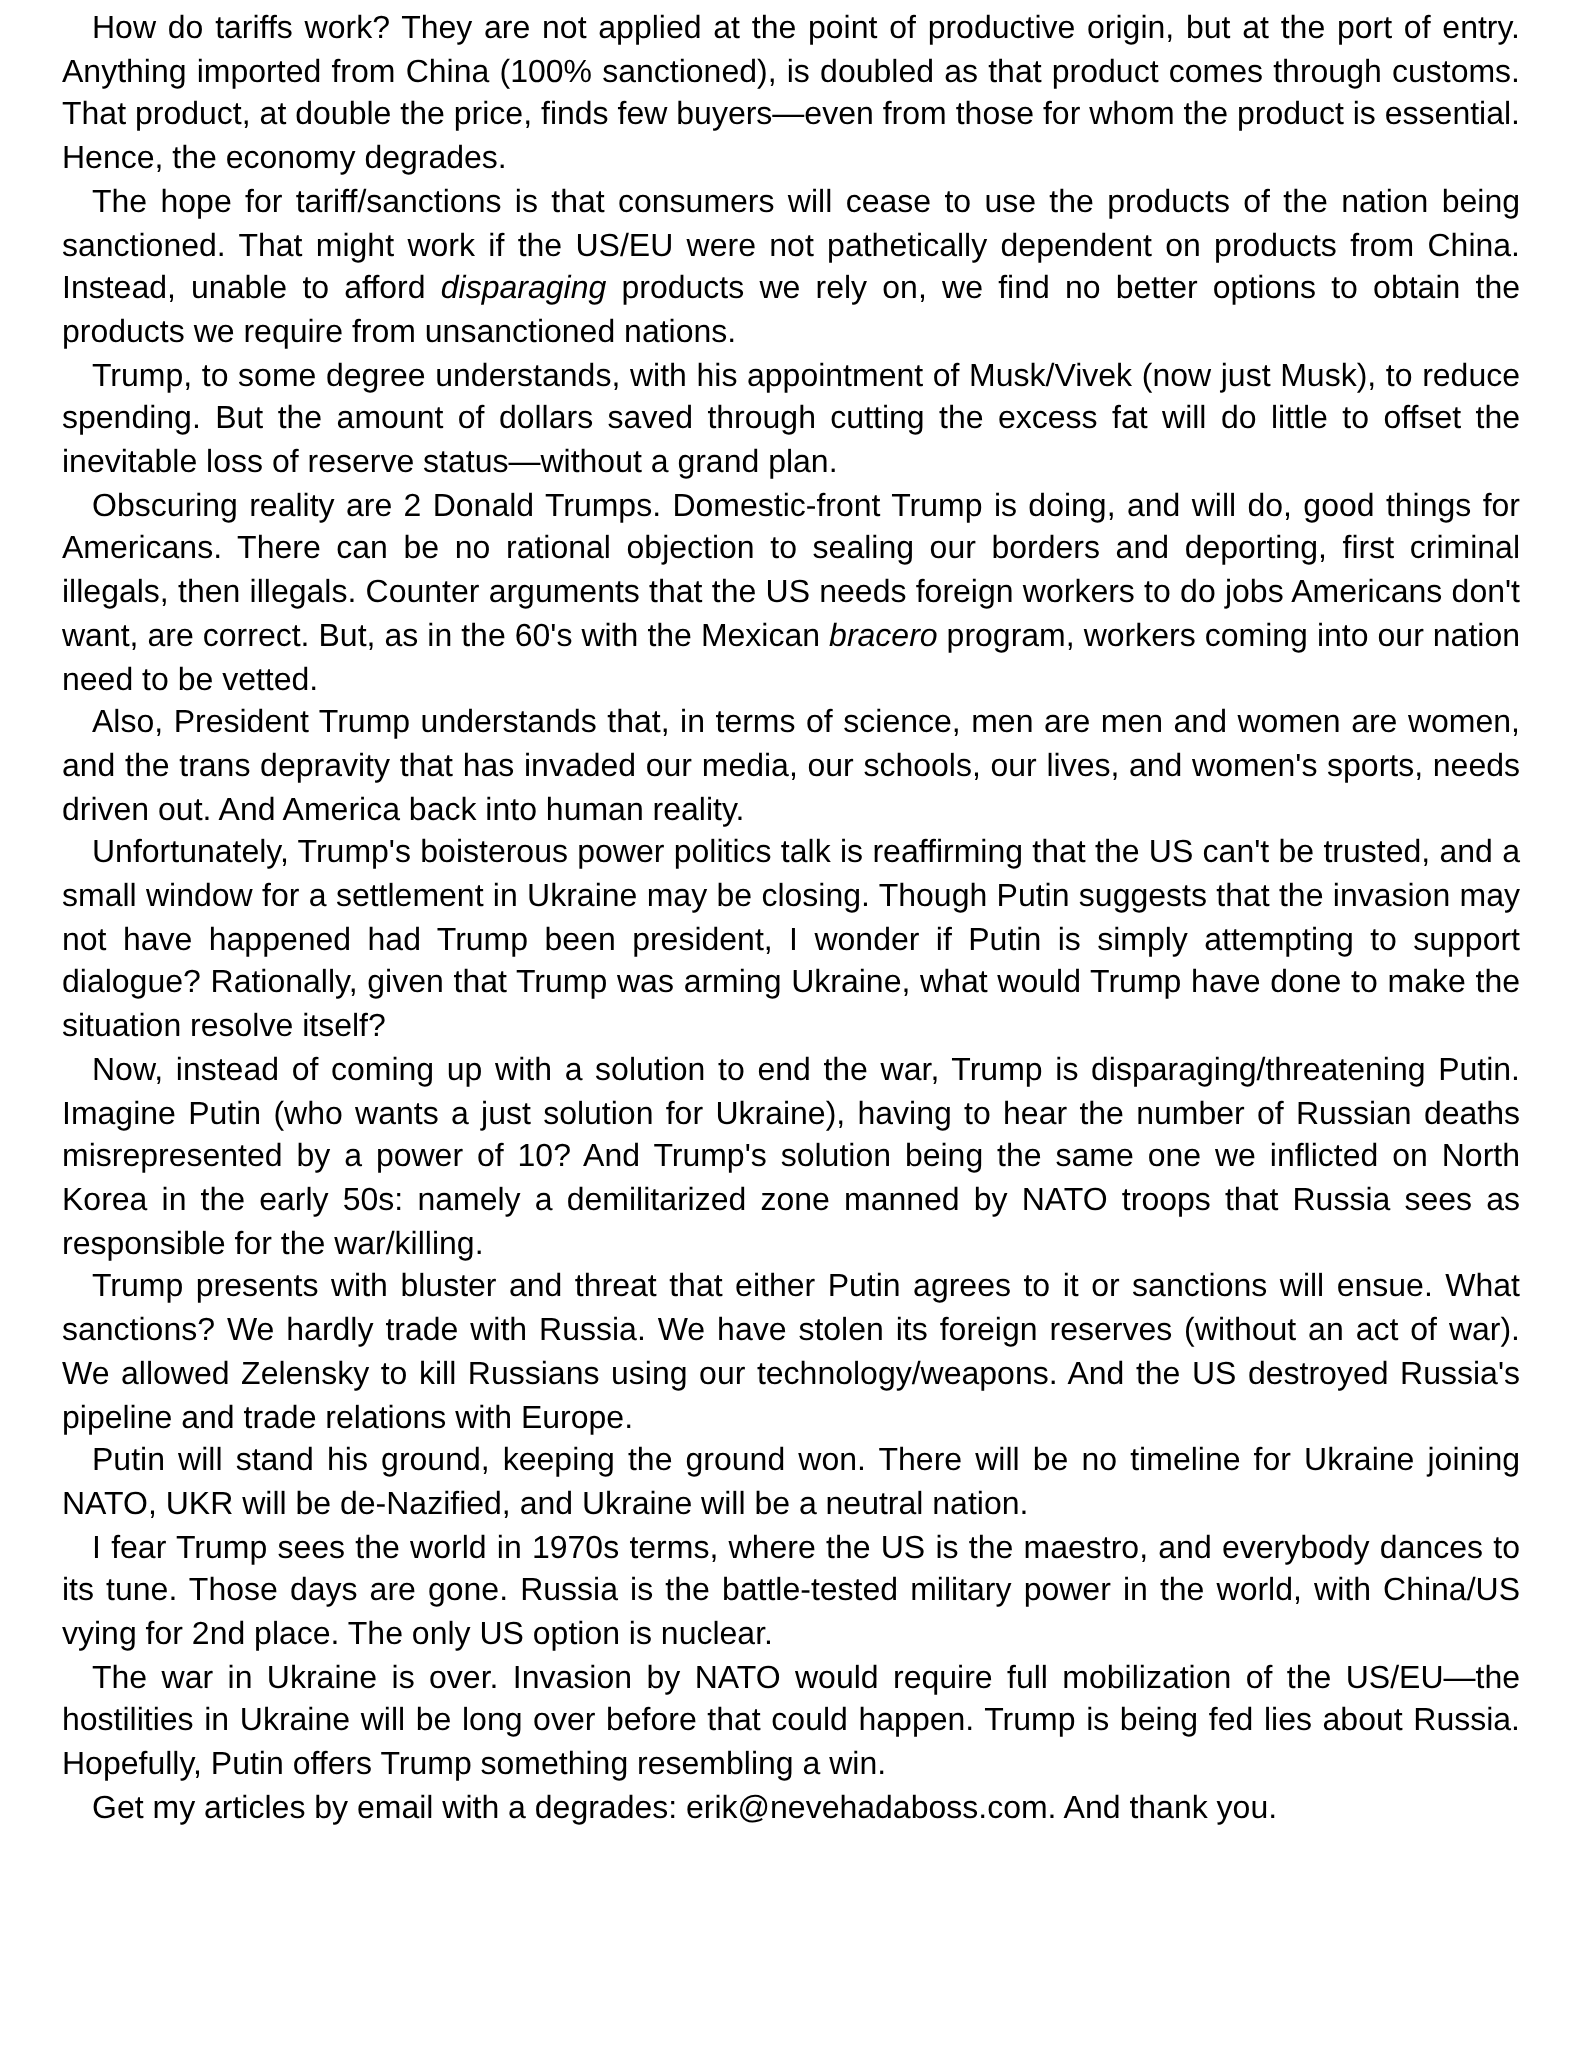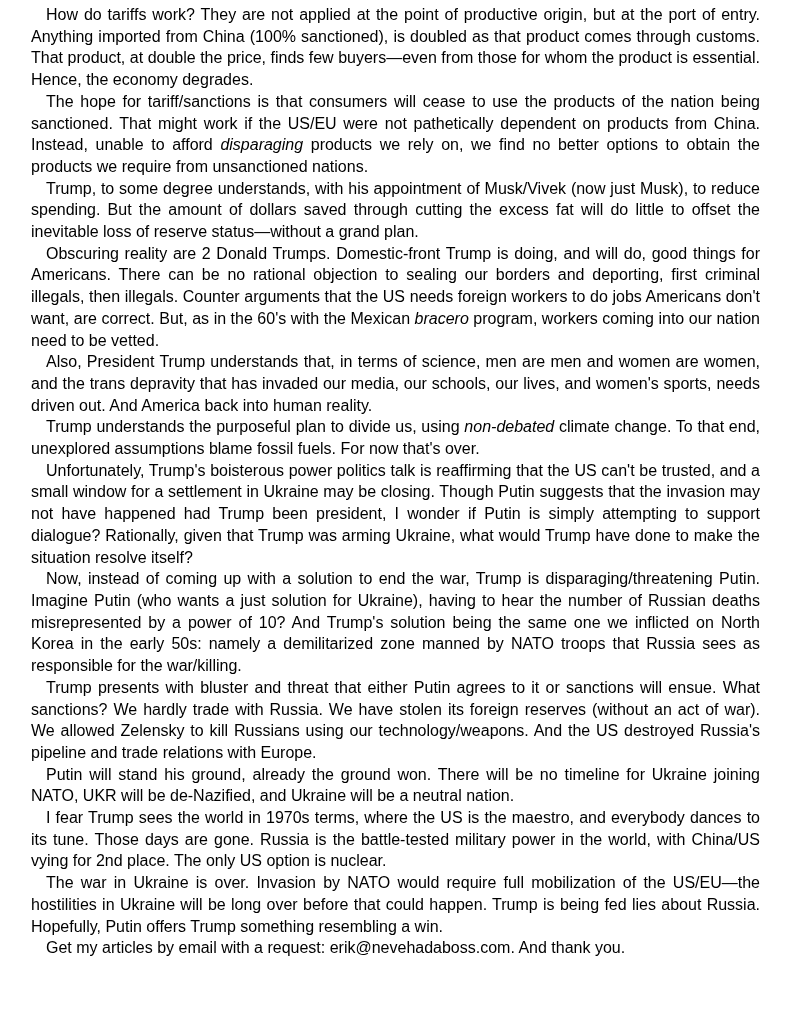--- a/index.html
+++ b/index.html
@@ -36,22 +36,21 @@
 </head>
 <body>
 
 <div class="page">
   <div class="text-column">
       <p><span>How do tariffs work? They are not applied at the point of productive origin, but at the port of entry. Anything imported from China (100% sanctioned), is doubled as that product comes through customs. That product, at double the price, finds few buyers—even from those for whom the product is essential. Hence, the economy degrades.</span></p>
       <p><span>The hope for tariff/sanctions is that consumers will cease to use the products of the nation being sanctioned. That might work if the US/EU were not pathetically dependent on products from China. Instead, unable to afford </span><em>disparaging</em><span> products we rely on, we find no better options to obtain the products we require from unsanctioned nations.</span></p>
       <p><span>Trump, to some degree understands, with his appointment of Musk/Vivek (now just Musk), to reduce spending. But the amount of dollars saved through cutting the excess fat will do little to offset the inevitable loss of reserve status—without a grand plan.</span></p>
       <p><span>Obscuring reality are 2 Donald Trumps. Domestic-front Trump is doing, and will do, good things for Americans. There can be no rational objection to sealing our borders and deporting, first criminal illegals, then illegals. Counter arguments that the US needs foreign workers to do jobs Americans don't want, are correct. But, as in the 60's with the Mexican </span><em>bracero</em><span> program, workers coming into our nation need to be vetted.</span></p>
       <p><span>Also, President Trump understands that, in terms of science, men are men and women are women, and the trans depravity that has invaded our media, our schools, our lives, and women's sports, needs driven out. And America back into human reality.</span></p>
-      <p><span>Trump understands the purposeful plan to divide us, using </span><em>non-debated</em><span> climate change. To that end, unexplored assumptions blame fossil fuels. For now that's over.</span></p>
       <p><span>Unfortunately, Trump's boisterous power politics talk is reaffirming that the US can't be trusted, and a small window for a settlement in Ukraine may be closing. Though Putin suggests that the invasion may not have happened had Trump been president, I wonder if Putin is simply attempting to support dialogue? Rationally, given that Trump was arming Ukraine, what would Trump have done to make the situation resolve itself?</span></p>
       <p><span>Now, instead of coming up with a solution to end the war, Trump is disparaging/threatening Putin. Imagine Putin (who wants a just solution for Ukraine), having to hear the number of Russian deaths misrepresented by a power of 10? And Trump's solution being the same one we inflicted on North Korea in the early 50s: namely a demilitarized zone manned by NATO troops that Russia sees as responsible for the war/killing.</span></p>
       <p><span>Trump presents with bluster and threat that either Putin agrees to it or sanctions will ensue. What sanctions? We hardly trade with Russia. We have stolen its foreign reserves (without an act of war). We allowed Zelensky to kill Russians using our technology/weapons. And the US destroyed Russia's pipeline and trade relations with Europe.</span></p>
-      <p><span>Putin will stand his ground, already the ground won. There will be no timeline for Ukraine joining NATO, UKR will be de-Nazified, and Ukraine will be a neutral nation.</span></p>
+      <p><span>Putin will stand his ground, keeping the ground won. There will be no timeline for Ukraine joining NATO, UKR will be de-Nazified, and Ukraine will be a neutral nation.</span></p>
       <p><span>I fear Trump sees the world in 1970s terms, where the US is the maestro, and everybody dances to its tune. Those days are gone. Russia is the battle-tested military power in the world, with China/US vying for 2nd place. The only US option is nuclear.</span></p>
       <p><span>The war in Ukraine is over. Invasion by NATO would require full mobilization of the US/EU—the hostilities in Ukraine will be long over before that could happen. Trump is being fed lies about Russia. Hopefully, Putin offers Trump something resembling a win.</span></p>
-      <p><span>Get my articles by email with a request: erik@nevehadaboss.com. And thank you.</span></p>
+      <p><span>Get my articles by email with a degrades: erik@nevehadaboss.com. And thank you.</span></p>
     </div>
 </div>
 
 </body></html>

